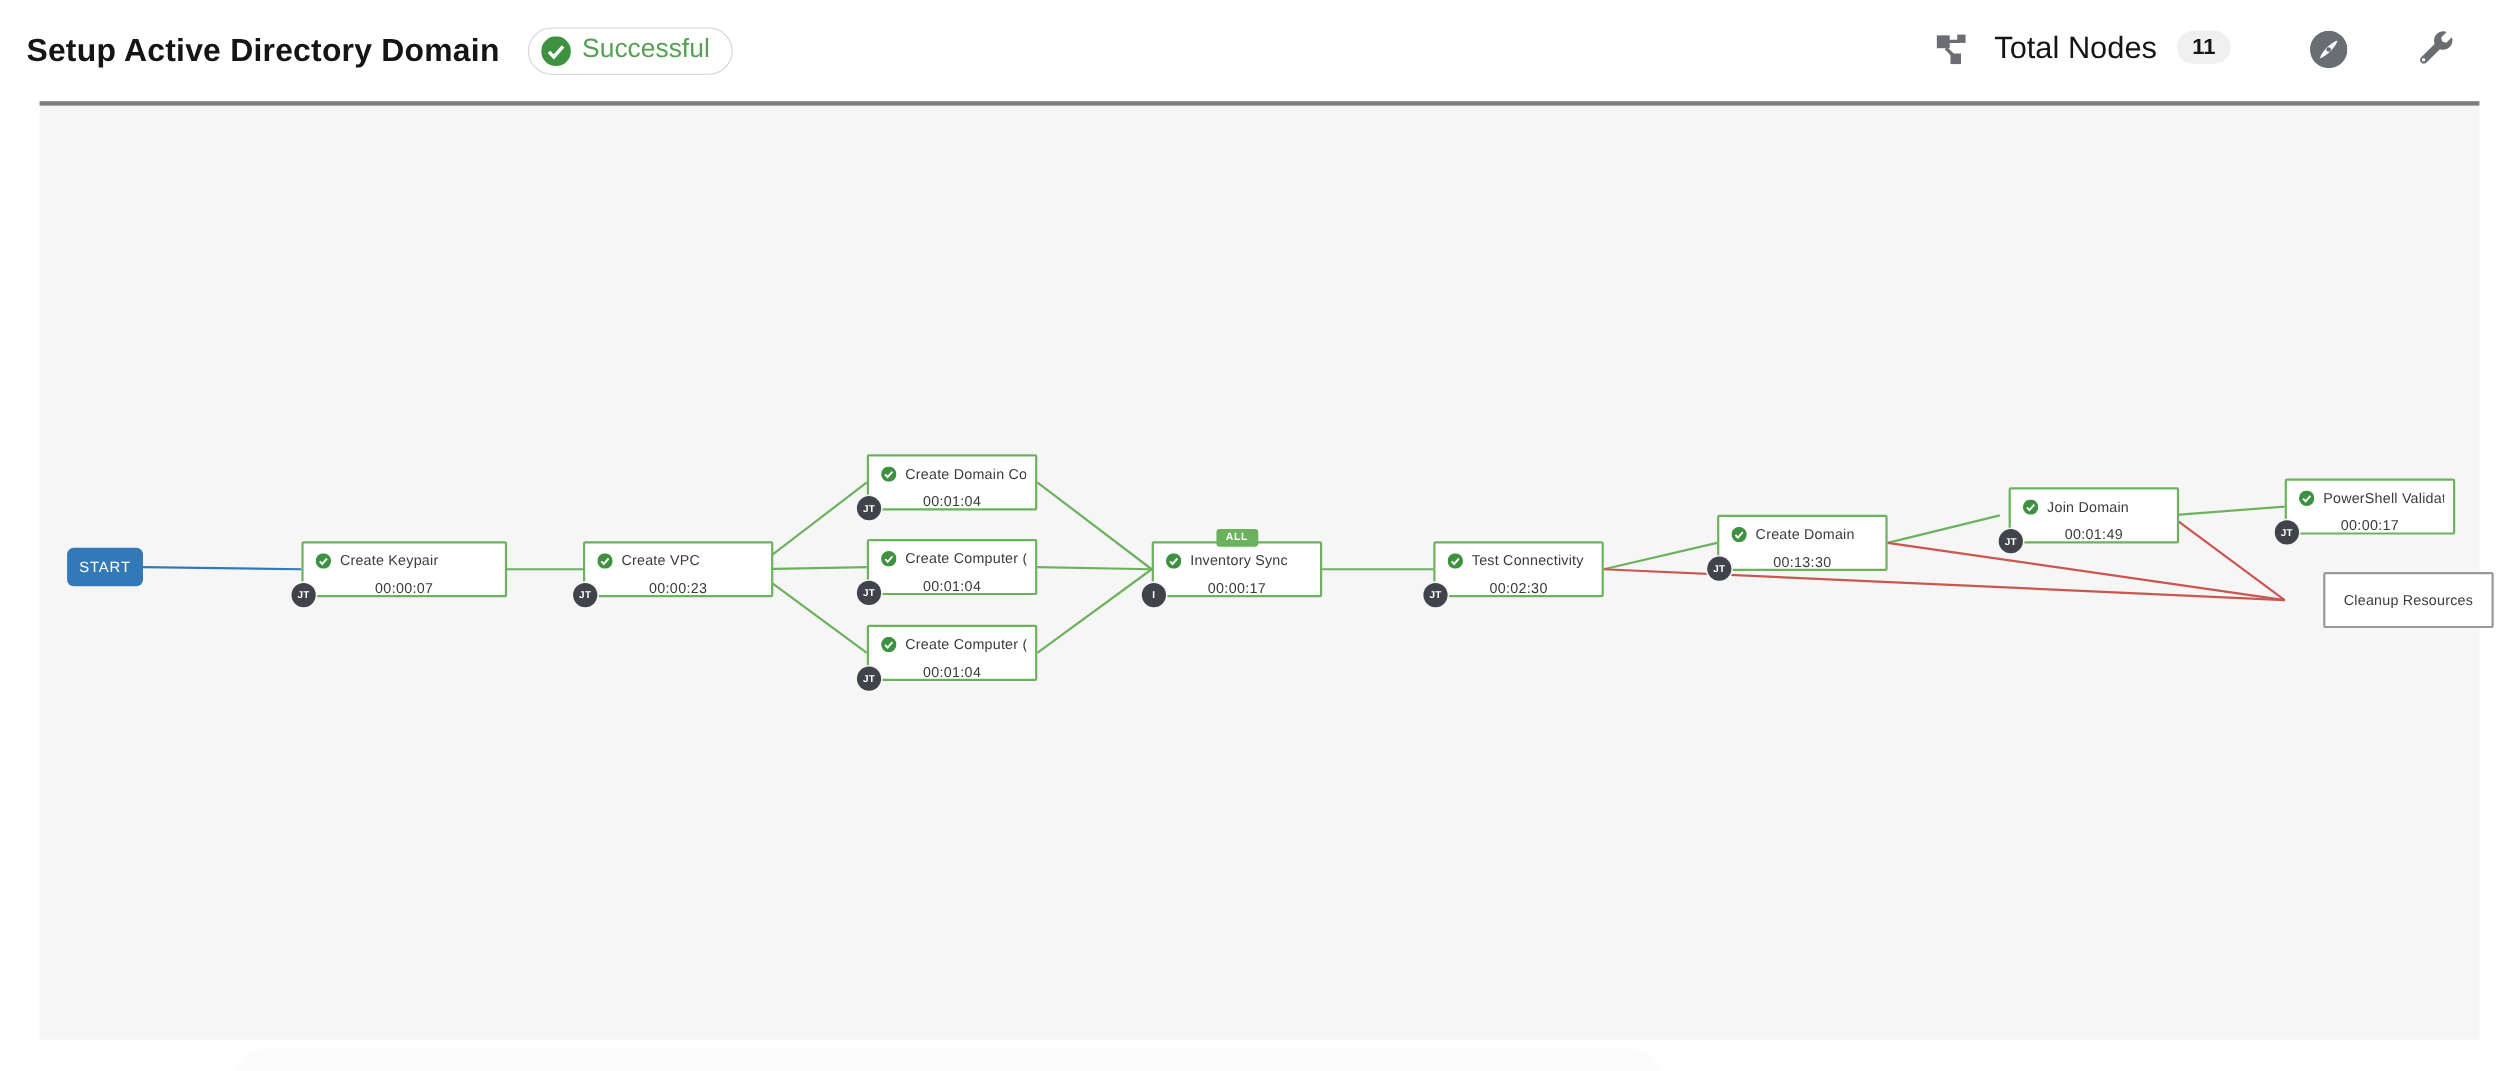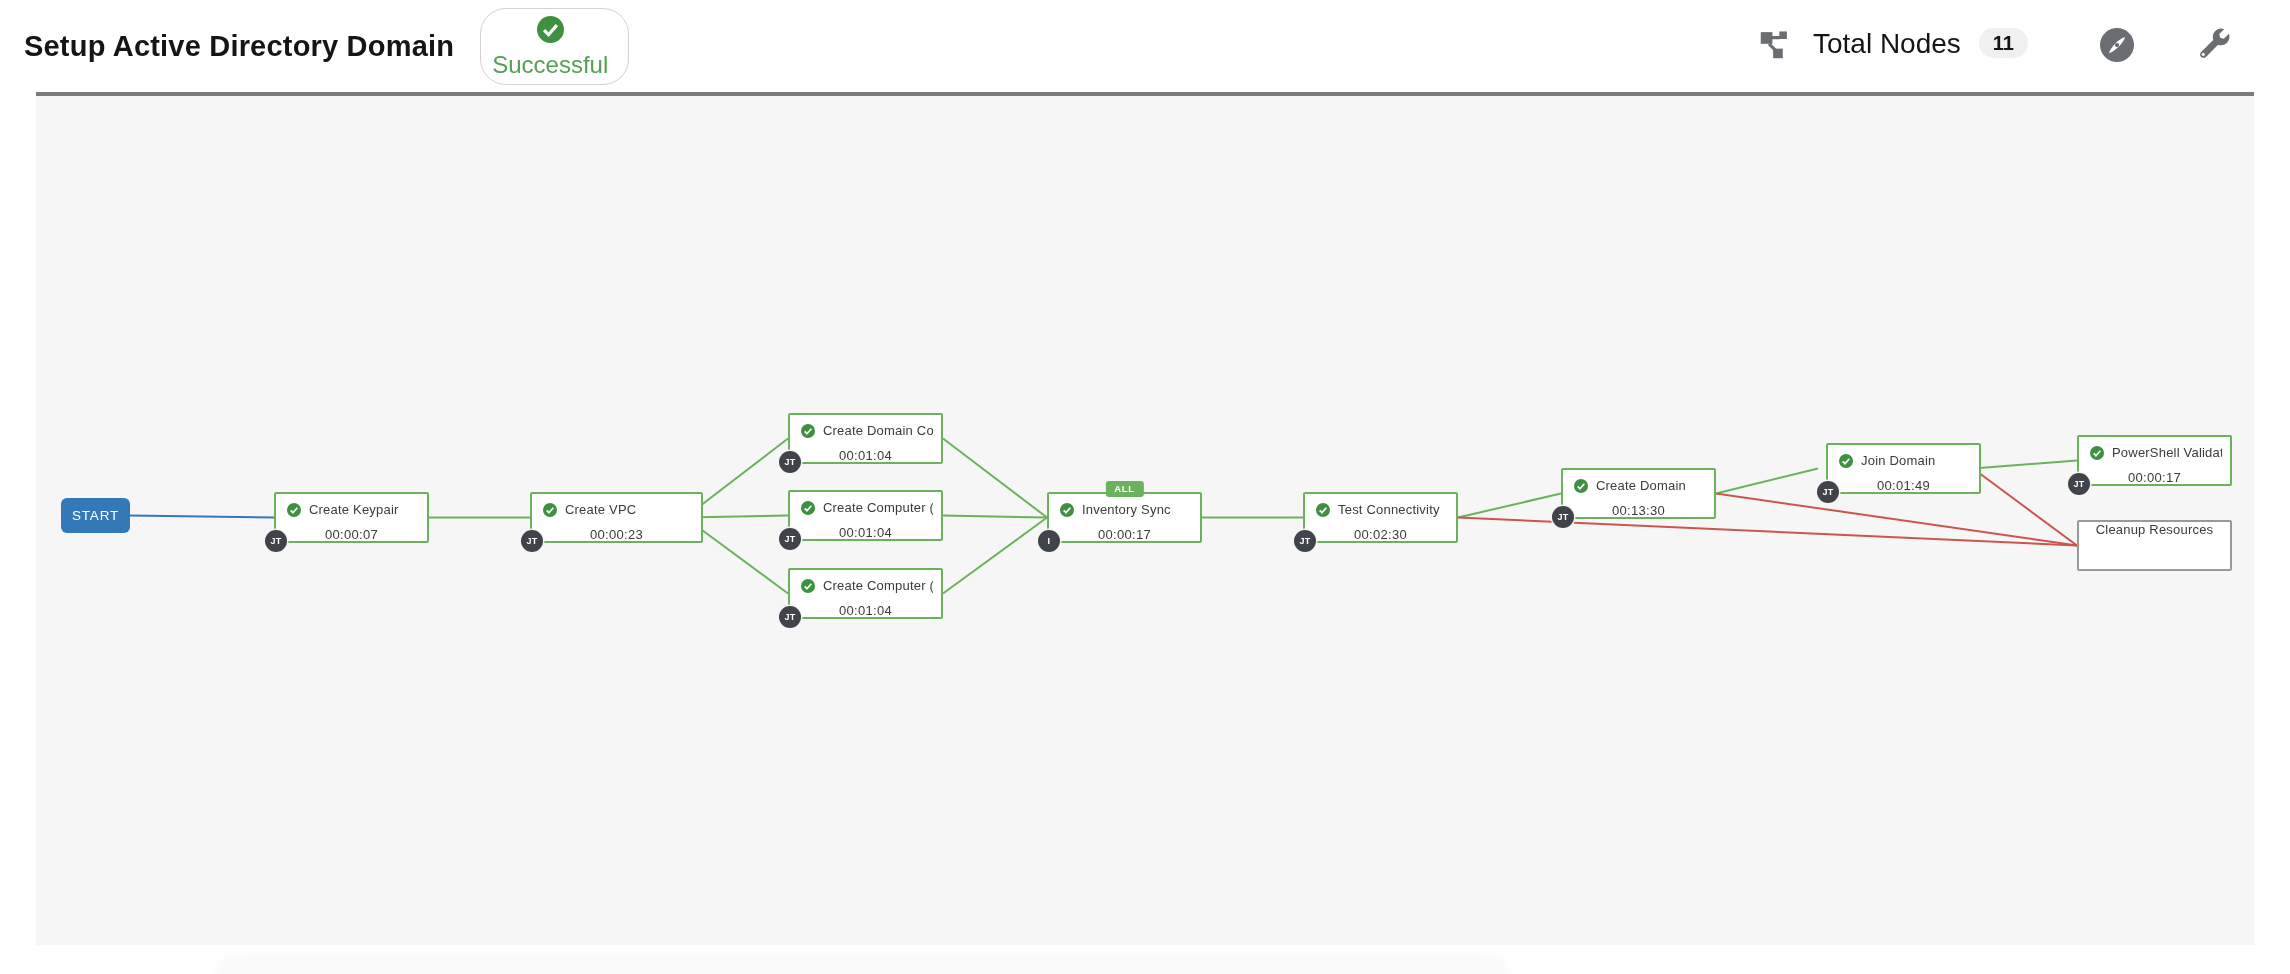--- a/index.html
+++ b/index.html
@@ -7,22 +7,22 @@
     --badge-dark:#40444A; --canvas-bg:#F6F6F6; --plain-border:#999999;
     --status-text:#55A054; --icon-gray:#6A6E73;
   }
   *{box-sizing:border-box;}
   body{margin:0;font-family:"Liberation Sans",sans-serif;background:#fff;}
   .page{position:relative;width:2290px;height:974px;background:#fff;overflow:hidden;}
 
   
   .header{display:flex;align-items:center;height:92px;padding:0 60px 0 24px;}
   .page-title{margin:0;font-size:29px;font-weight:700;color:#151515;letter-spacing:.2px;white-space:nowrap;}
-  .status-badge{display:inline-flex;align-items:center;gap:10px;margin-left:26px;
-    border:1.5px solid #d2d2d2;border-radius:26px;padding:7px 20px 7px 11px;background:#fff;cursor:pointer;flex-direction:column;}
+  .status-badge{display:inline-flex;align-items:flex-start;gap:10px;margin-left:26px;
+    border:1.5px solid #d2d2d2;border-radius:26px;padding:7px 20px 7px 11px;background:#fff;cursor:pointer;}
   .status-badge .big-check{display:inline-flex;}
   .status-text{font-size:24px;color:var(--status-text);line-height:1;}
   .header-right{margin-left:auto;display:flex;align-items:flex-start;}
   .sitemap-wrap{display:inline-flex;}
   .tn-label{font-size:28px;color:#151515;margin-left:22px;white-space:nowrap;}
   .tn-count{margin-left:18px;background:#f0f0f0;border-radius:15px;padding:4px 14px;
     font-size:20px;font-weight:600;color:#151515;line-height:1.1;}
   .icon-btn{border:none;background:transparent;padding:0;display:inline-flex;align-items:center;cursor:pointer;}
   .compass-btn{margin-left:72px;}
   .wrench-btn{margin-left:62px;}
@@ -33,21 +33,21 @@
   .links-layer{position:absolute;left:0;top:0;}
   .link{stroke-width:2;fill:none;}
   .link.success{stroke:var(--success);}
   .link.fail{stroke:var(--fail);}
   .link.info{stroke:var(--info);}
   .nodes-layer{position:absolute;left:0;top:0;width:100%;height:100%;}
 
   .start-node{position:absolute;background:var(--info);color:#fff;border-radius:6px;
     display:flex;align-items:center;justify-content:center;font-size:13.5px;letter-spacing:.8px;cursor:pointer;}
   .wf-node{position:absolute;background:#fff;border:2px solid var(--success);border-radius:2px;cursor:pointer;}
-  .wf-node.plain{border-color:var(--plain-border);display:flex;align-items:flex-start;justify-content:center;}
+  .wf-node.plain{border-color:var(--plain-border);display:flex;align-items:center;justify-content:center;margin-left:35px;}
   .node-row1{display:flex;align-items:center;gap:8px;padding:8px 8px 0 11px;}
   .node-check{display:inline-flex;flex:none;}
   .node-label{font-size:13px;color:#3B3B3B;white-space:nowrap;overflow:hidden;letter-spacing:.2px;}
   .node-time{font-size:13px;color:#3B3B3B;text-align:center;margin-top:10px;letter-spacing:.3px;}
   .type-badge{position:absolute;left:-11px;bottom:-11px;width:22px;height:22px;border-radius:50%;
     background:var(--badge-dark);color:#fff;font-size:9px;font-weight:700;letter-spacing:.3px;
     display:flex;align-items:center;justify-content:center;box-shadow:0 0 0 1.5px rgba(246,246,246,.95);}
   .top-badge{position:absolute;top:-13px;left:50%;transform:translateX(-50%);
     background:var(--success);color:#fff;font-size:9.5px;font-weight:700;letter-spacing:.6px;
     padding:2px 9px 3px;border-radius:3px;}
@@ -119,21 +119,21 @@
         <line x1="1166" y1="421.5" x2="1267" y2="421.5" class="link success"></line>
         <line x1="1422" y1="421.5" x2="1525" y2="397.5" class="link success"></line>
         <line x1="1422" y1="421.5" x2="2041" y2="449.5" class="link fail"></line>
         <line x1="1680" y1="397.5" x2="1782" y2="372.5" class="link success"></line>
         <line x1="1680" y1="397.5" x2="2041" y2="449.5" class="link fail"></line>
         <line x1="1937" y1="372.5" x2="2041" y2="364.5" class="link success"></line>
         <line x1="1937" y1="372.5" x2="2041" y2="449.5" class="link fail"></line>
       </svg>
     <div class="nodes-layer" id="nodes-layer">
         <div class="start-node" style="left: 25px; top: 402px; width: 69px; height: 35px;">START</div>
-        <div class="wf-node success" style="left: 238px; top: 396px; width: 155px; height: 51px;">
+        <div class="wf-node success" style="left: 238px; top: 396px; width: 187px; height: 51px;">
           <div class="node-row1">
             <span class="node-check">
               <svg width="14" height="14" viewBox="0 0 16 16">
                 <circle cx="8" cy="8" r="8" fill="#3E9141"></circle>
                 <path d="M4.2 8.4l2.6 2.7 5-5.7" fill="none" stroke="#fff" stroke-width="2"></path>
               </svg>
             </span>
             <span class="node-label">Create Keypair</span>
           </div>
           <div class="node-time">00:00:07</div>

